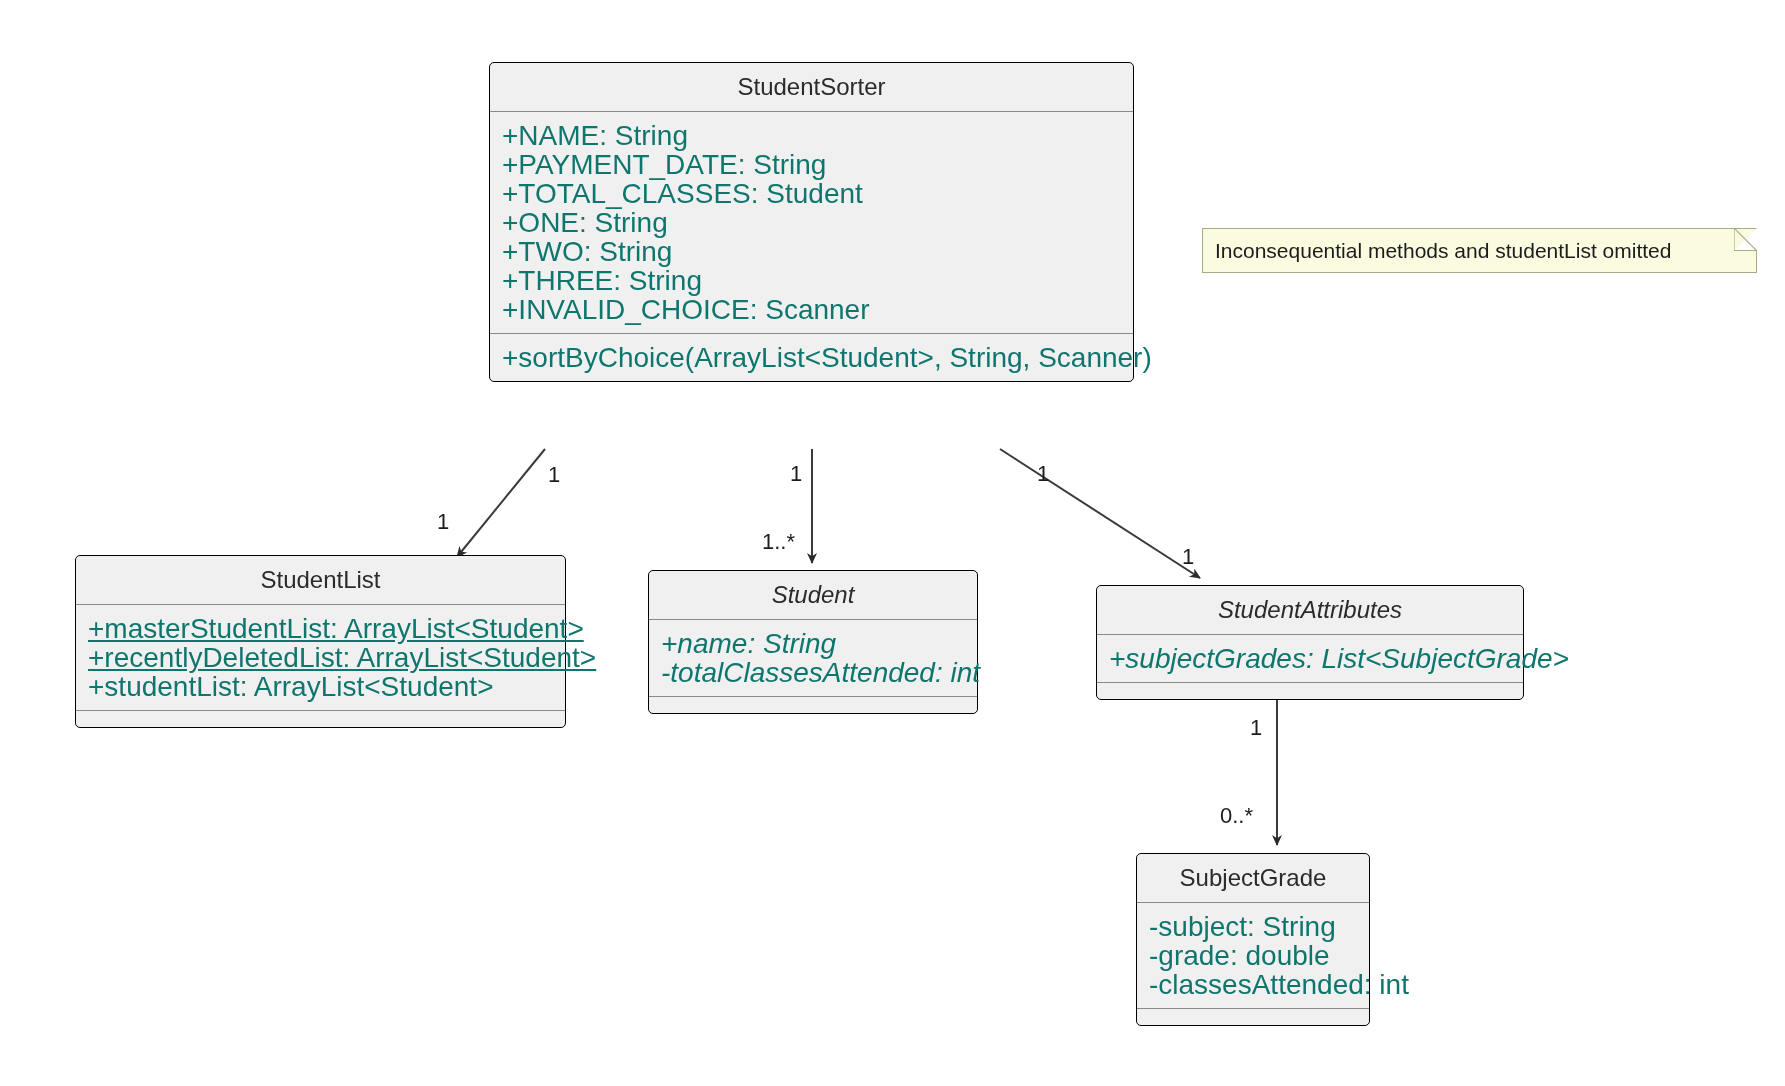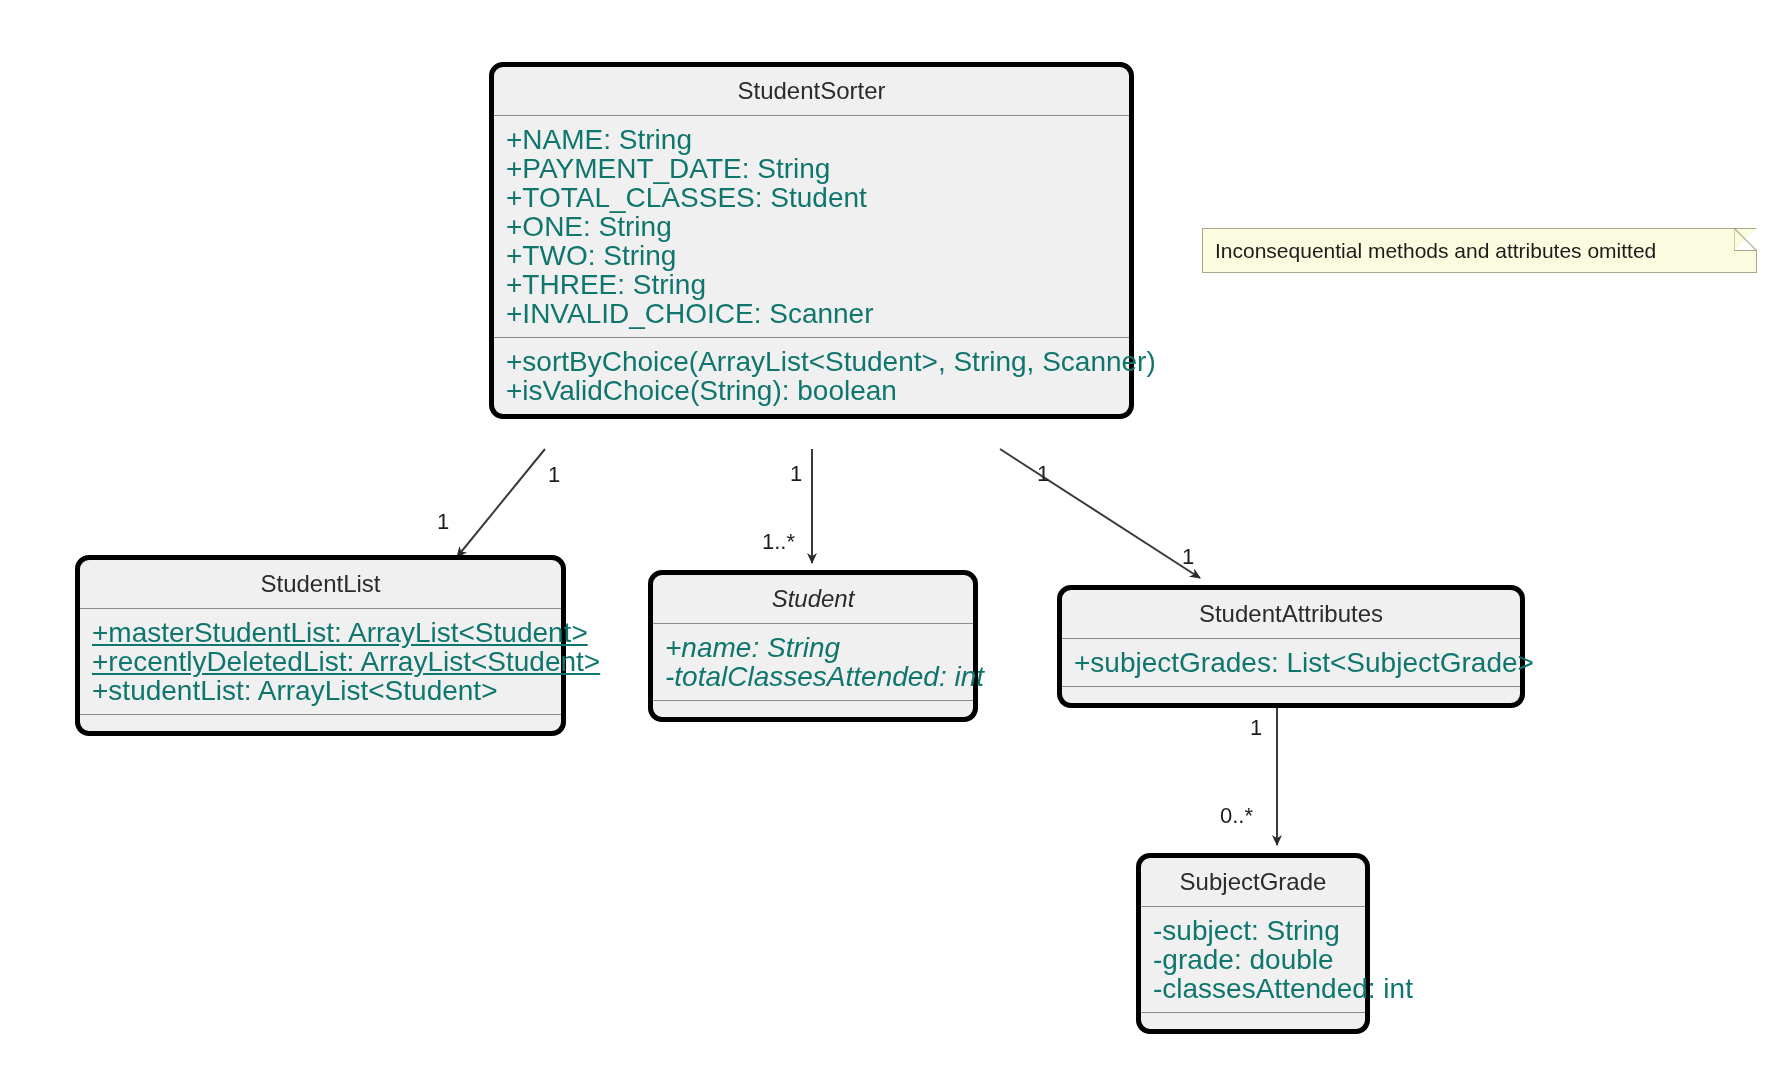--- a/index.html
+++ b/index.html
@@ -24,22 +24,22 @@
     left: 0;
     top: 0;
     width: 1785px;
     height: 1086px;
     pointer-events: none;
   }
   
   .uml-class {
     position: absolute;
     background: #f0f0f0;
-    border: 5px solid #000000;
-    border-radius: 14px;
+    border: 1px solid #000000;
+    border-radius: 5px;
     box-sizing: border-box;
     box-shadow: 0 0 0 0 rgba(0,0,0,0);
   }
   .uml-title {
     text-align: center;
     font-size: 24px;
     line-height: 1.0;
     padding: 12px 10px 12px 10px;
     color: #2b2b2b;
     white-space: nowrap;
@@ -142,21 +142,21 @@
   <div class="mult" style="left:790px; top:463px;">1</div>
   <div class="mult" style="left:762px; top:531px;">1..*</div>
 
   <div class="mult" style="left:1037px; top:463px;">1</div>
   <div class="mult" style="left:1182px; top:546px;">1</div>
 
   <div class="mult" style="left:1250px; top:717px;">1</div>
   <div class="mult" style="left:1220px; top:805px;">0..*</div>
 
   <div class="uml-note" style="left:1202px; top:228px; width:555px;">
-    <span>Inconsequential methods and attributes omitted</span>
+    <span>Inconsequential methods and studentList omitted</span>
     <span class="note-fold"></span>
     <svg class="note-fold-line" viewBox="0 0 23 23" xmlns="http://www.w3.org/2000/svg">
       <path d="M 0 0 L 23 23" stroke="#a9a98a" stroke-width="1.2" fill="none"></path>
       <path d="M 0 0 L 0 23" stroke="#a9a98a" stroke-width="1.2" fill="none"></path>
     </svg>
   </div>
 
   <div class="uml-class" style="left:489px; top:62px; width:645px;">
     <div class="uml-title">StudentSorter</div>
     <div class="uml-sep"></div>
@@ -165,21 +165,20 @@
       <div class="uml-line">+PAYMENT_DATE: String</div>
       <div class="uml-line">+TOTAL_CLASSES: Student</div>
       <div class="uml-line">+ONE: String</div>
       <div class="uml-line">+TWO: String</div>
       <div class="uml-line">+THREE: String</div>
       <div class="uml-line">+INVALID_CHOICE: Scanner</div>
     </div>
     <div class="uml-sep"></div>
     <div class="uml-compartment">
       <div class="uml-line">+sortByChoice(ArrayList&lt;Student&gt;, String, Scanner)</div>
-      <div class="uml-line">+isValidChoice(String): boolean</div>
     </div>
   </div>
 
   <div class="uml-class" style="left:75px; top:555px; width:491px;">
     <div class="uml-title">StudentList</div>
     <div class="uml-sep"></div>
     <div class="uml-compartment">
       <div class="uml-line static">+masterStudentList: ArrayList&lt;Student&gt;</div>
       <div class="uml-line static">+recentlyDeletedList: ArrayList&lt;Student&gt;</div>
       <div class="uml-line">+studentList: ArrayList&lt;Student&gt;</div>
@@ -192,21 +191,21 @@
     <div class="uml-title">Student</div>
     <div class="uml-sep"></div>
     <div class="uml-compartment">
       <div class="uml-line">+name: String</div>
       <div class="uml-line">-totalClassesAttended: int</div>
     </div>
     <div class="uml-sep"></div>
     <div class="uml-compartment empty"></div>
   </div>
 
-  <div class="uml-class" style="left:1057px; top:585px; width:468px;">
+  <div class="uml-class" style="left:1096px; top:585px; width:428px;font-style:italic;">
     <div class="uml-title">StudentAttributes</div>
     <div class="uml-sep"></div>
     <div class="uml-compartment">
       <div class="uml-line">+subjectGrades: List&lt;SubjectGrade&gt;</div>
     </div>
     <div class="uml-sep"></div>
     <div class="uml-compartment empty"></div>
   </div>
 
   <div class="uml-class" style="left:1136px; top:853px; width:234px;">

